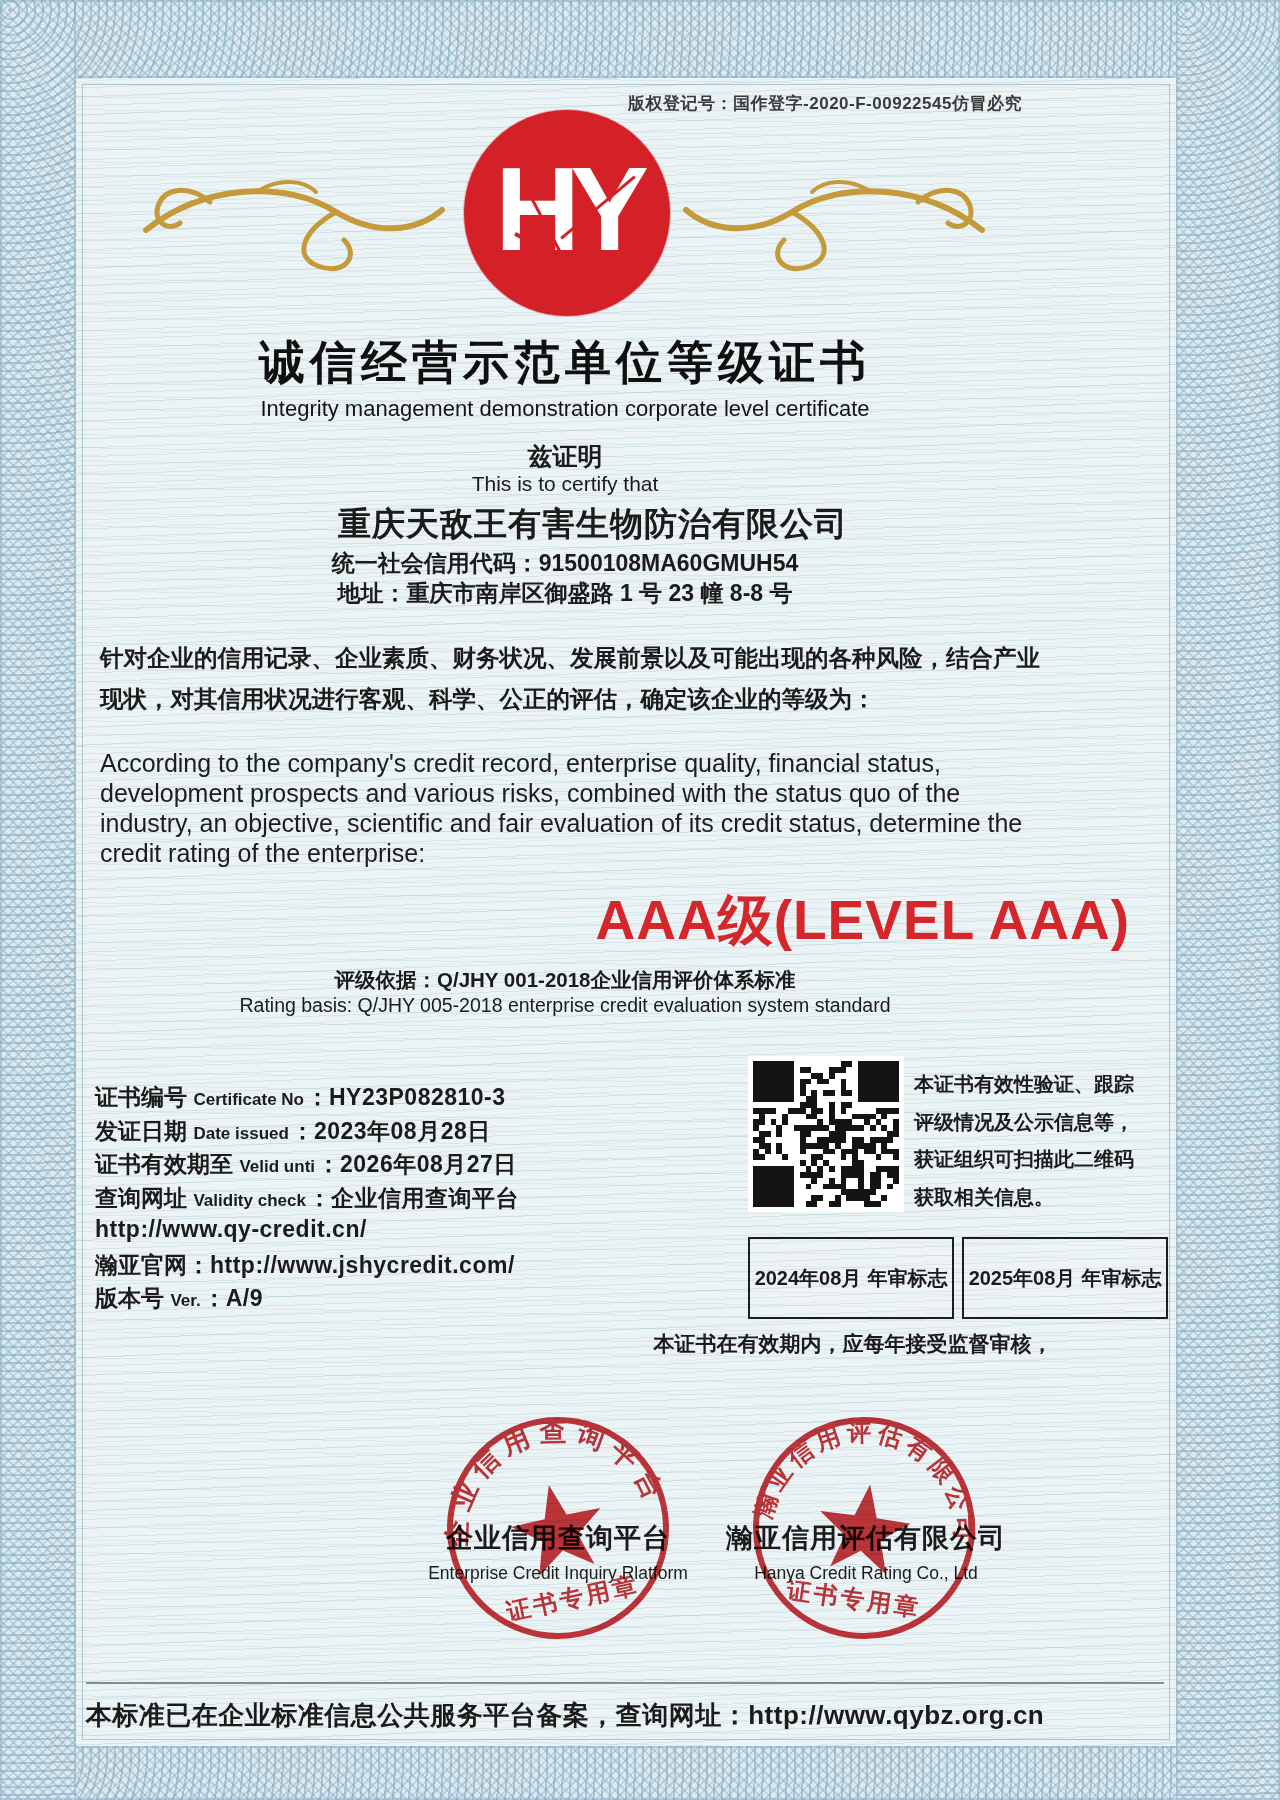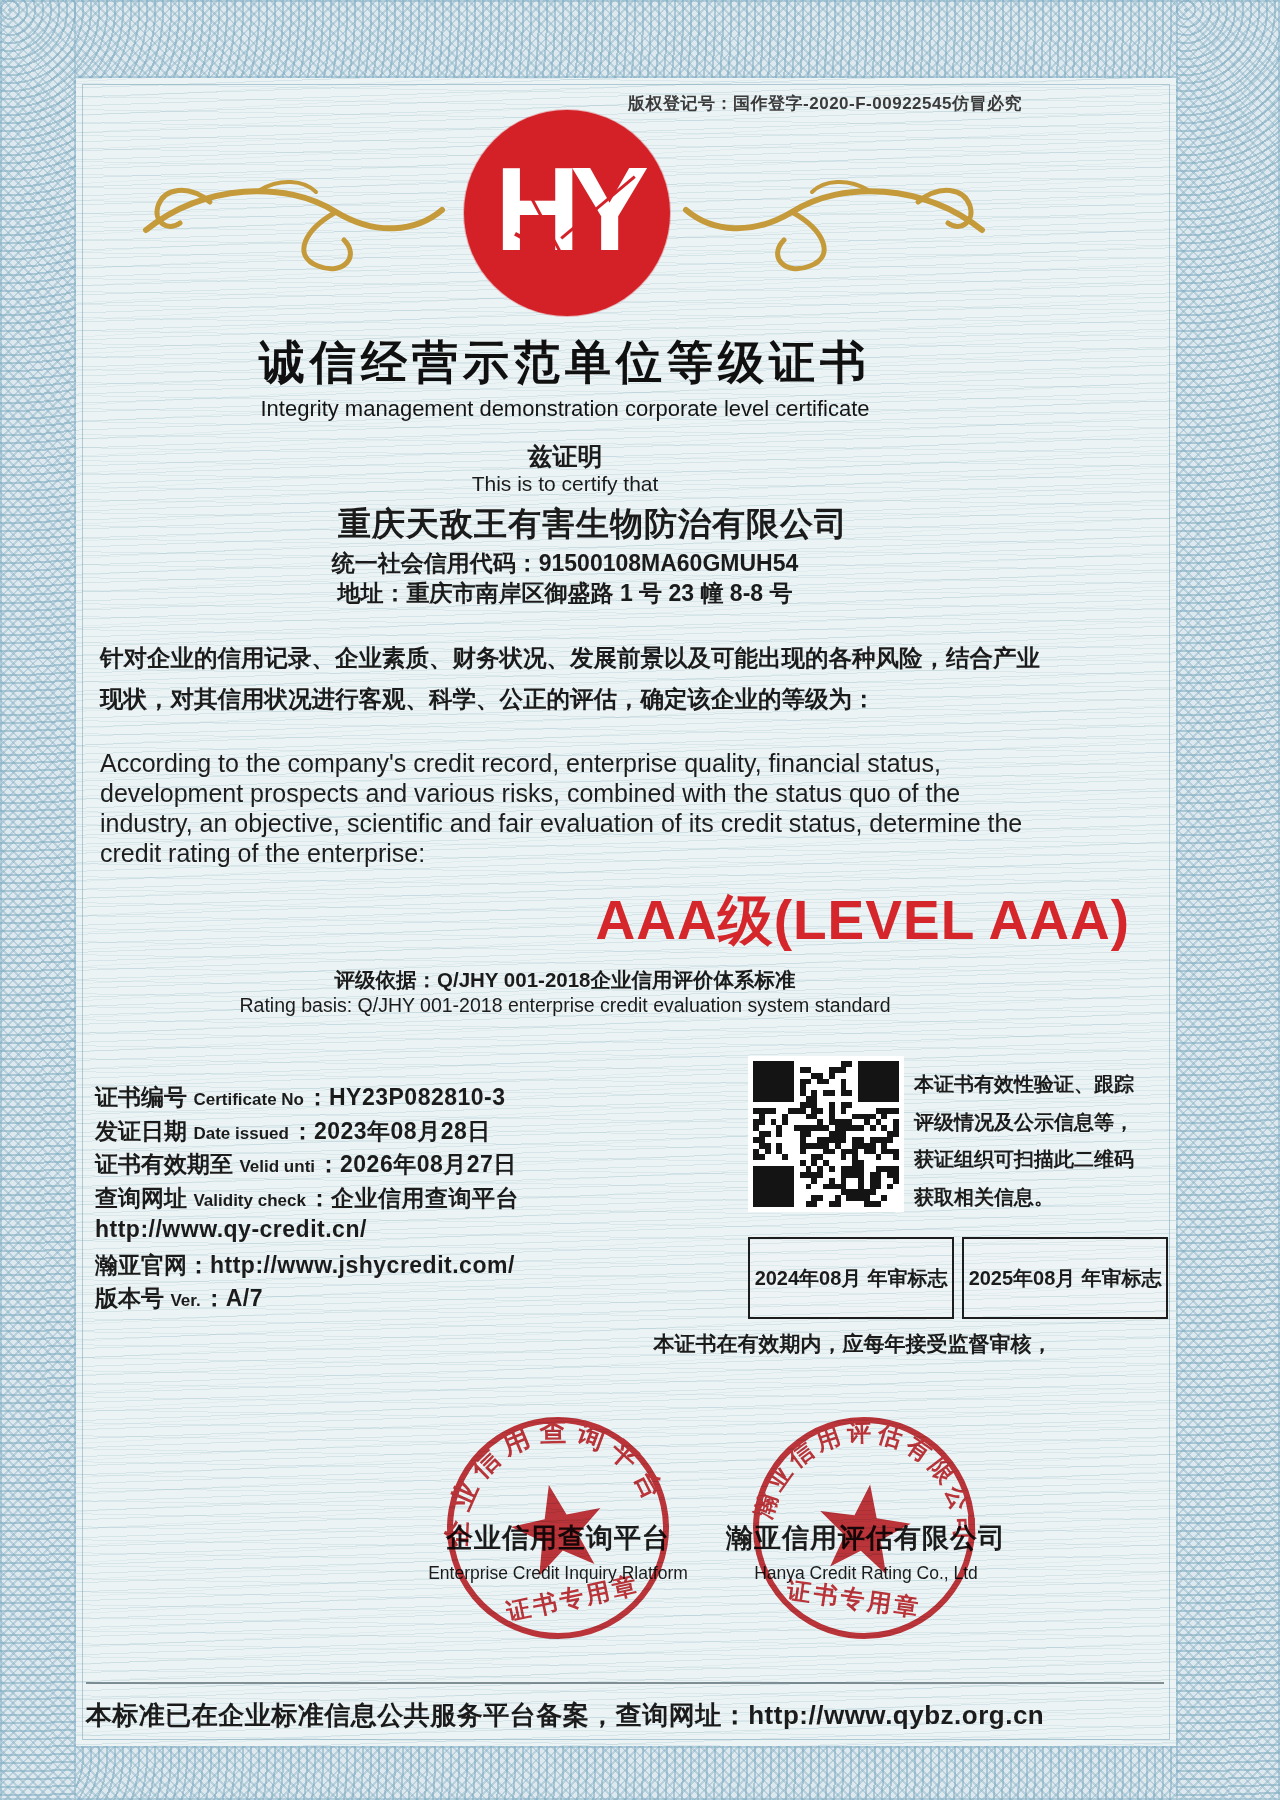--- a/index.html
+++ b/index.html
@@ -137,21 +137,21 @@
 
   <div class="centered company-name">重庆天敌王有害生物防治有限公司</div>
   <div class="centered credit-code">统一社会信用代码：91500108MA60GMUH54</div>
   <div class="centered address">地址：重庆市南岸区御盛路 1 号 23 幢 8-8 号</div>
 
   <div class="body-zh">针对企业的信用记录、企业素质、财务状况、发展前景以及可能出现的各种风险，结合产业现状，对其信用状况进行客观、科学、公正的评估，确定该企业的等级为：</div>
   <div class="body-en">According to the company's credit record, enterprise quality, financial status, development prospects and various risks, combined with the status quo of the industry, an objective, scientific and fair evaluation of its credit status, determine the credit rating of the enterprise:</div>
 
   <div class="centered rating">AAA级(LEVEL AAA)</div>
   <div class="centered basis-zh">评级依据：Q/JHY 001-2018企业信用评价体系标准</div>
-  <div class="centered basis-en">Rating basis: Q/JHY 001-2018 enterprise credit evaluation system standard</div>
+  <div class="centered basis-en">Rating basis: Q/JHY 005-2018 enterprise credit evaluation system standard</div>
 
   <div class="details">
     <div class="detail-row">
       <span class="dlz">证书编号</span>
       <span class="dle">Certificate No</span><span class="dsep">：</span><span class="dval">HY23P082810-3</span>
     </div>
     <div class="detail-row">
       <span class="dlz">发证日期</span>
       <span class="dle">Date issued</span><span class="dsep">：</span><span class="dval">2023年08月28日</span>
     </div>
@@ -164,21 +164,21 @@
       <span class="dle">Validity check</span><span class="dsep">：</span><span class="dval">企业信用查询平台</span>
     </div>
     <div class="detail-row">
       <span class="dval">http://www.qy-credit.cn/</span>
     </div>
     <div class="detail-row">
       <span class="dlz">瀚亚官网</span><span class="dsep">：</span><span class="dval">http://www.jshycredit.com/</span>
     </div>
     <div class="detail-row">
       <span class="dlz">版本号</span>
-      <span class="dle">Ver.</span><span class="dsep">：</span><span class="dval">A/7</span>
+      <span class="dle">Ver.</span><span class="dsep">：</span><span class="dval">A/9</span>
     </div>
   </div>
 
   <div class="qr"><svg xmlns="http://www.w3.org/2000/svg" viewBox="0 0 25 25" width="100%" height="100%" shape-rendering="crispEdges">
         <rect x="15" y="0" width="1" height="1"></rect>
         <rect x="16" y="0" width="1" height="1"></rect>
         <rect x="8" y="1" width="1" height="1"></rect>
         <rect x="9" y="1" width="1" height="1"></rect>
         <rect x="13" y="1" width="1" height="1"></rect>
         <rect x="14" y="1" width="1" height="1"></rect>

